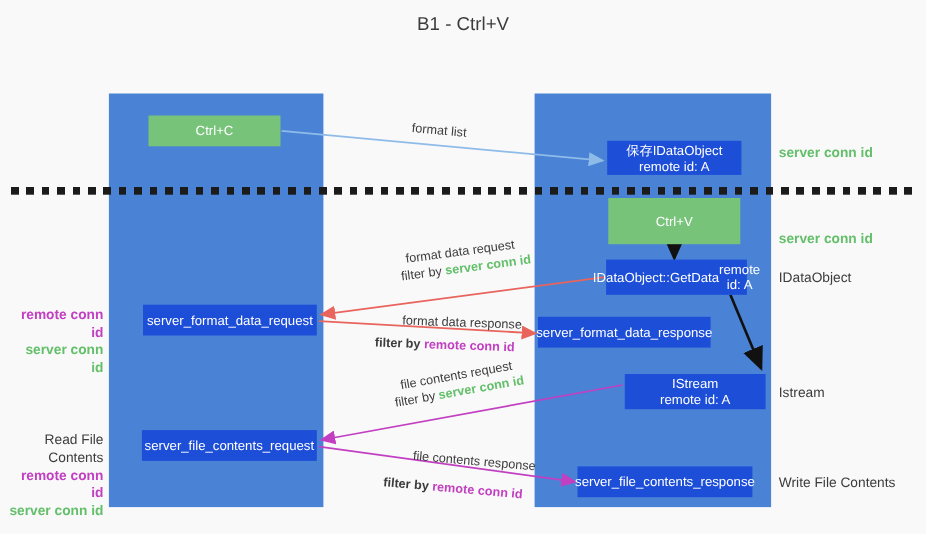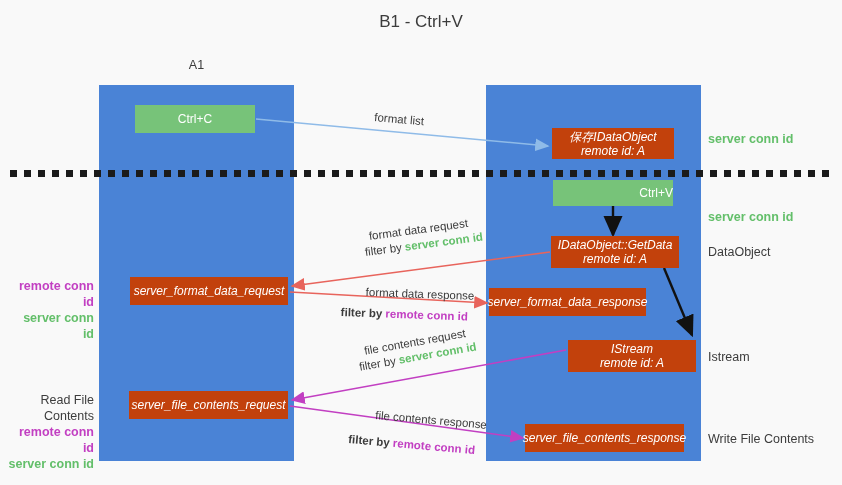--- a/index.html
+++ b/index.html
@@ -31,21 +31,21 @@
   #lane-a1{left:99px;top:85px;width:195px;height:376px;}
   #lane-b1{left:486px;top:85px;width:215px;height:376px;}
 
   
   .box{
     position:absolute;box-sizing:border-box;
     display:flex;align-items:center;justify-content:center;
     text-align:center;color:#fff;font-size:12px;line-height:14px;
   }
   .box.green{background:#77c379;}
-  .box.orange{background:#c2410c;font-style:italic;}
+  .box.orange{background:#1d4ed8;}
   .box .l2{display:block;}
 
   
   .ann{position:absolute;font-size:12.5px;line-height:16px;color:#3c3c3c;}
   .ann-bold{font-weight:bold;}
   .c-remote{color:#c23fc2;font-weight:bold;}
   .c-server{color:#63bf6a;font-weight:bold;}
 
   
   .elabel{
@@ -67,21 +67,20 @@
 <div class="stage">
 
   <div class="title">
     <div>B1 - Ctrl+V</div>
   </div>
 
   <div class="lane" id="lane-a1"></div>
   <div class="lane" id="lane-b1"></div>
 
   <div class="col-head" style="left:139px;top:58px;width:115px;">
-    <span class="big">A1</span>
   </div>
 
   <svg class="arrows">
     <defs>
       <marker id="ah-blue" markerWidth="9" markerHeight="8" refX="8" refY="4" orient="auto">
         <path d="M0,0 L9,4 L0,8 z" fill="#8fbbe8"></path>
       </marker>
       <marker id="ah-red" markerWidth="9" markerHeight="8" refX="8" refY="4" orient="auto">
         <path d="M0,0 L9,4 L0,8 z" fill="#e8645c"></path>
       </marker>
@@ -110,25 +109,25 @@
 
   <div class="box green" style="left:135px;top:105px;width:120px;height:28px;">
     <span>Ctrl+C</span>
   </div>
 
   <div class="box orange" style="left:552px;top:128px;width:122px;height:31px;flex-direction:column;">
     <span>保存IDataObject</span>
     <span class="l2">remote id: A</span>
   </div>
 
-  <div class="box green" style="left:553px;top:180px;width:120px;height:26px;justify-content:flex-end;">
+  <div class="box green" style="left:553px;top:180px;width:120px;height:42px;">
     <span>Ctrl+V</span>
   </div>
 
-  <div class="box orange" style="left:551px;top:236px;width:128px;height:32px;flex-direction:column;">
+  <div class="box orange" style="left:551px;top:236px;width:128px;height:32px;flex-direction:row;">
     <span>IDataObject::GetData</span>
     <span class="l2">remote id: A</span>
   </div>
 
   <div class="box orange" style="left:568px;top:340px;width:128px;height:32px;flex-direction:column;">
     <span>IStream</span>
     <span class="l2">remote id: A</span>
   </div>
 
   <div class="box orange" style="left:130px;top:277px;width:158px;height:28px;">
@@ -164,21 +163,21 @@
     <span>filter by </span><span class="c-server">server conn id</span>
   </div>
 
   <div class="elabel" style="left:376px;top:408px;transform:rotate(5deg);">file contents response</div>
   <div class="elabel" style="left:349px;top:432px;transform:rotate(5deg);">
     <span class="ann-bold">filter by </span><span class="c-remote">remote conn id</span>
   </div>
 
   <div class="ann c-server" style="left:708px;top:131px;">server conn id</div>
   <div class="ann c-server" style="left:708px;top:209px;">server conn id</div>
-  <div class="ann" style="left:708px;top:244px;">DataObject</div>
+  <div class="ann" style="left:708px;top:244px;">IDataObject</div>
   <div class="ann" style="left:708px;top:349px;">Istream</div>
   <div class="ann" style="left:708px;top:431px;">Write File Contents</div>
 
   <div class="ann" style="left:10px;top:278px;width:84px;text-align:right;">
     <div class="c-remote">remote conn id</div>
     <div class="c-server">server conn id</div>
   </div>
 
   <div class="ann" style="left:8px;top:392px;width:86px;text-align:right;">
     <div>Read File Contents</div>

